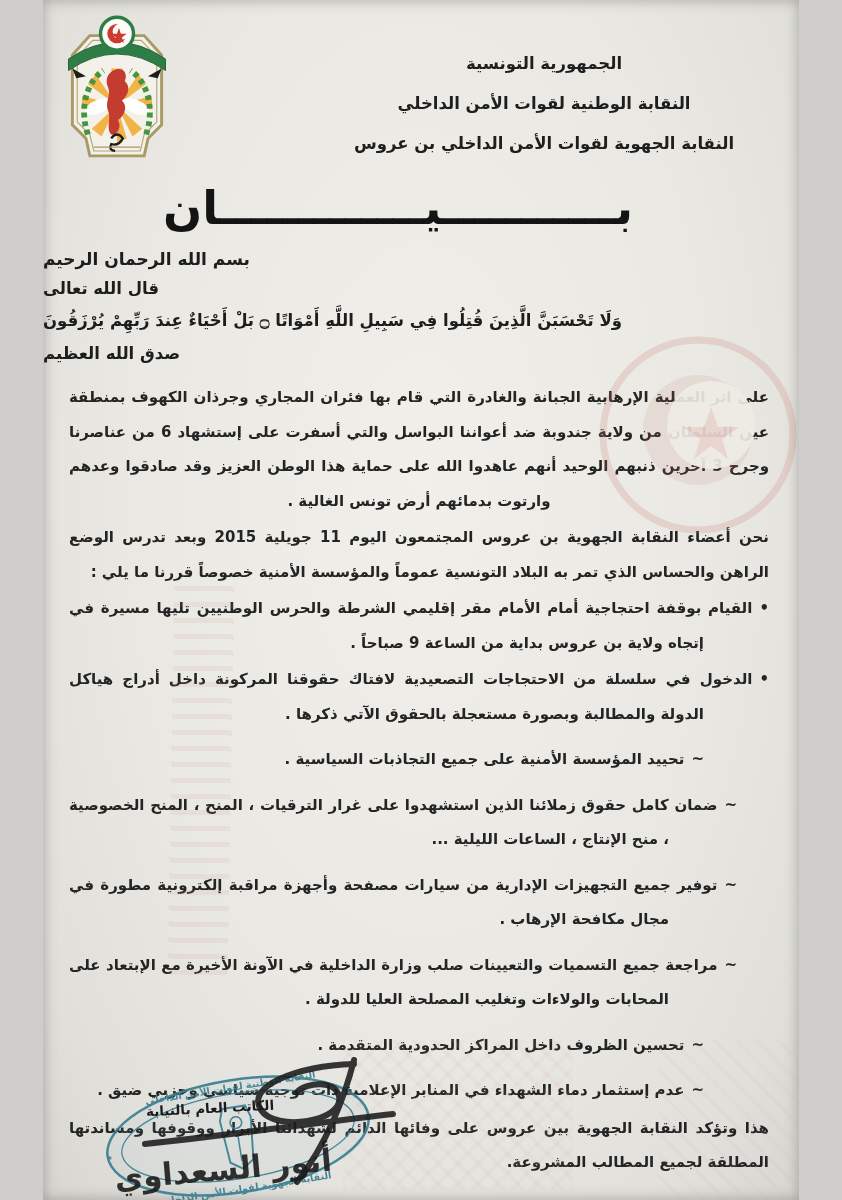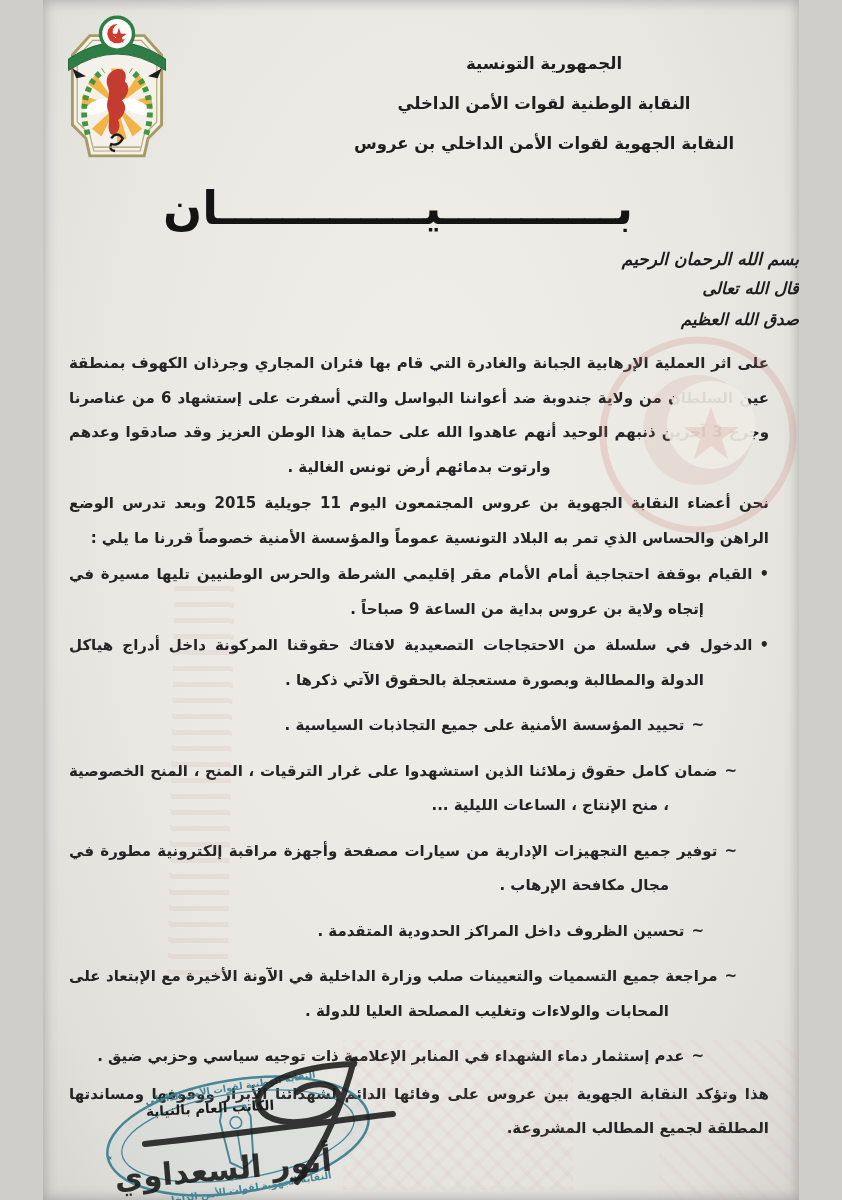--- a/index.html
+++ b/index.html
@@ -44,21 +44,21 @@
   }
   
   .bigTitle{
     text-align:center;
     font-size:46px;font-weight:700;
     margin:14px 70px 0 0;
     line-height:60px;
     color:#141414;
     padding-left:24px;
   }
-  .cline{text-align:right;font-weight:700;color:#1d1d1d;font-style:italic;}
+  .cline{text-align:left;font-weight:700;color:#1d1d1d;}
   .basmala{font-size:17px;margin-top:6px;line-height:30px;}
   .qala{font-size:16.5px;line-height:30px;}
   .verse{font-size:16.5px;line-height:34px;}
   .sadaqa{font-size:16.5px;line-height:32px;}
   
   .bodyText{padding:2px 30px 0 26px;}
   .para{
     font-size:15px;font-weight:700;line-height:34.5px;color:#242424;
     text-align:justify;text-align-last:right;
     margin:0;
@@ -143,34 +143,35 @@
   <div class="headerBlock">
     <div>الجمهورية التونسية</div>
     <div>النقابة الوطنية لقوات الأمن الداخلي</div>
     <div>النقابة الجهوية لقوات الأمن الداخلي بن عروس</div>
   </div>
 
   <div class="bigTitle">بـــــــــــيـــــــــــــان</div>
 
   <div class="cline basmala">بسم الله الرحمان الرحيم</div>
   <div class="cline qala">قال الله تعالى</div>
+  <div class="cline verse">وَلَا تَحْسَبَنَّ الَّذِينَ قُتِلُوا فِي سَبِيلِ اللَّهِ أَمْوَاتًا ۝ بَلْ أَحْيَاءٌ عِندَ رَبِّهِمْ يُرْزَقُونَ</div>
   <div class="cline sadaqa">صدق الله العظيم</div>
 
   <div class="bodyText">
     <p class="para p1 centerLast">على اثر العملية الإرهابية الجبانة والغادرة التي قام بها فئران المجاري وجرذان الكهوف بمنطقة عين السلطان من ولاية جندوبة ضد أعواننا البواسل والتي أسفرت على إستشهاد 6 من عناصرنا وجرح 3 آخرين ذنبهم الوحيد أنهم عاهدوا الله على حماية هذا الوطن العزيز وقد صادقوا وعدهم وارتوت بدمائهم أرض تونس الغالية .</p>
     <p class="para p2">نحن أعضاء النقابة الجهوية بن عروس المجتمعون اليوم 11 جويلية 2015 وبعد تدرس الوضع الراهن والحساس الذي تمر به البلاد التونسية عموماً والمؤسسة الأمنية خصوصاً قررنا ما يلي :</p>
 
     <p class="para bullet"><span class="mk">•</span><span>القيام بوقفة احتجاجية أمام الأمام مقر إقليمي الشرطة والحرس الوطنيين تليها مسيرة في إتجاه ولاية بن عروس بداية من الساعة 9 صباحاً .</span></p>
     <p class="para bullet"><span class="mk">•</span><span>الدخول في سلسلة من الاحتجاجات التصعيدية لافتاك حقوقنا المركونة داخل أدراج هياكل الدولة والمطالبة وبصورة مستعجلة بالحقوق الآتي ذكرها .</span></p>
 
     <p class="para sub deep"><span class="mk">~</span><span>تحييد المؤسسة الأمنية على جميع التجاذبات السياسية .</span></p>
     <p class="para sub"><span class="mk">~</span><span>ضمان كامل حقوق زملائنا الذين استشهدوا على غرار الترقيات ، المنح ، المنح الخصوصية ، منح الإنتاج ، الساعات الليلية ...</span></p>
     <p class="para sub"><span class="mk">~</span><span>توفير جميع التجهيزات الإدارية من سيارات مصفحة وأجهزة مراقبة إلكترونية مطورة في مجال مكافحة الإرهاب .</span></p>
+    <p class="para sub"><span class="mk">~</span><span>مراجعة جميع التسميات والتعيينات صلب وزارة الداخلية في الآونة الأخيرة مع الإبتعاد على المحابات والولاءات وتغليب المصلحة العليا للدولة .</span></p>
     <p class="para sub deep"><span class="mk">~</span><span>تحسين الظروف داخل المراكز الحدودية المتقدمة .</span></p>
-    <p class="para sub"><span class="mk">~</span><span>مراجعة جميع التسميات والتعيينات صلب وزارة الداخلية في الآونة الأخيرة مع الإبتعاد على المحابات والولاءات وتغليب المصلحة العليا للدولة .</span></p>
     <p class="para sub deep"><span class="mk">~</span><span>عدم إستثمار دماء الشهداء في المنابر الإعلامية ذات توجيه سياسي وحزبي ضيق .</span></p>
 
     <p class="para closing">هذا وتؤكد النقابة الجهوية بين عروس على وفائها الدائم لشهدائنا الأبرار ووقوفها ومساندتها المطلقة لجميع المطالب المشروعة.</p>
   </div>
 
   <div class="stampWrap">
     <svg width="330" height="140" viewBox="0 0 340 140">
       <ellipse cx="170" cy="70" rx="136" ry="58" fill="rgba(120,170,185,.08)" stroke="#3a7f90" stroke-width="2.6"></ellipse>
       <ellipse cx="170" cy="70" rx="121" ry="44" fill="none" stroke="#3a7f90" stroke-width="1.3"></ellipse>
       <text x="170" y="23" text-anchor="middle" font-size="10" font-weight="bold" fill="#3a7f90">النقابة الوطنية لقوات الأمن الداخلي</text>

